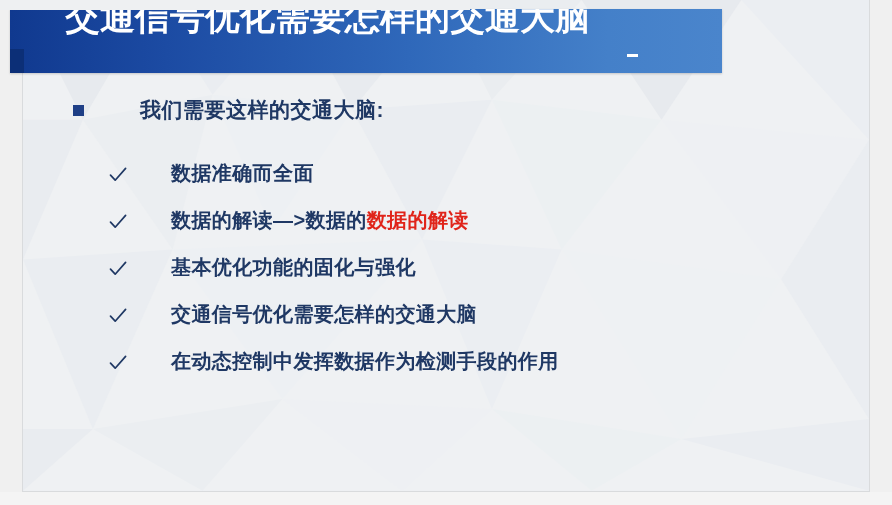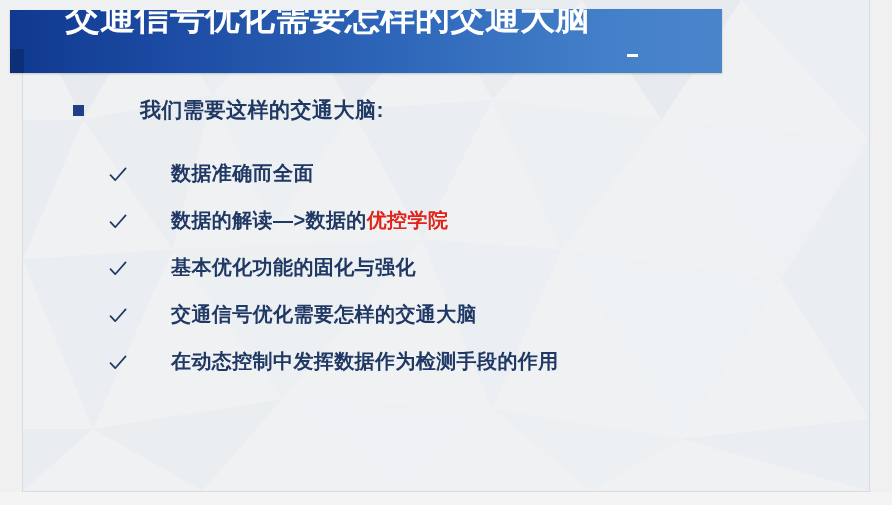--- a/index.html
+++ b/index.html
@@ -244,21 +244,21 @@
           <div class="lvl2">
             <span class="lvl2-check"><svg viewBox="0 0 18 18">
                 <path d="M1.5 9.2 L6.2 14.2 L16.6 2.4" fill="none" stroke="#1f3864" stroke-width="1.7" stroke-linecap="round" stroke-linejoin="round"></path>
               </svg></span>
             <span class="lvl2-text"><span>数据准确而全面</span></span>
           </div>
           <div class="lvl2">
             <span class="lvl2-check"><svg viewBox="0 0 18 18">
                 <path d="M1.5 9.2 L6.2 14.2 L16.6 2.4" fill="none" stroke="#1f3864" stroke-width="1.7" stroke-linecap="round" stroke-linejoin="round"></path>
               </svg></span>
-            <span class="lvl2-text"><span>数据的解读—&gt;数据的</span><span class="hl-red">优控学院</span></span>
+            <span class="lvl2-text"><span>数据的解读—&gt;数据的</span><span class="hl-red">数据的解读</span></span>
           </div>
           <div class="lvl2">
             <span class="lvl2-check"><svg viewBox="0 0 18 18">
                 <path d="M1.5 9.2 L6.2 14.2 L16.6 2.4" fill="none" stroke="#1f3864" stroke-width="1.7" stroke-linecap="round" stroke-linejoin="round"></path>
               </svg></span>
             <span class="lvl2-text"><span>基本优化功能的固化与强化</span></span>
           </div>
           <div class="lvl2">
             <span class="lvl2-check"><svg viewBox="0 0 18 18">
                 <path d="M1.5 9.2 L6.2 14.2 L16.6 2.4" fill="none" stroke="#1f3864" stroke-width="1.7" stroke-linecap="round" stroke-linejoin="round"></path>

